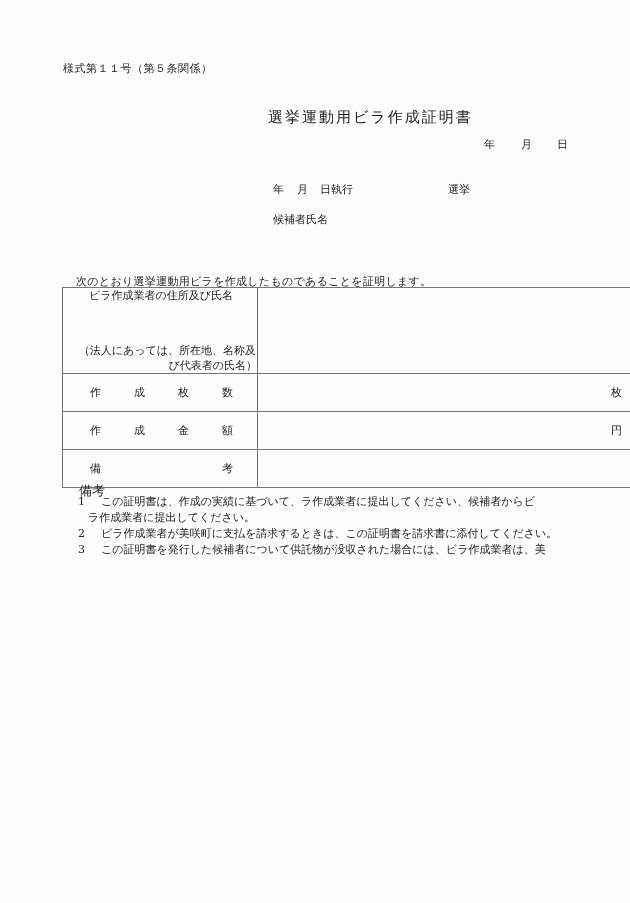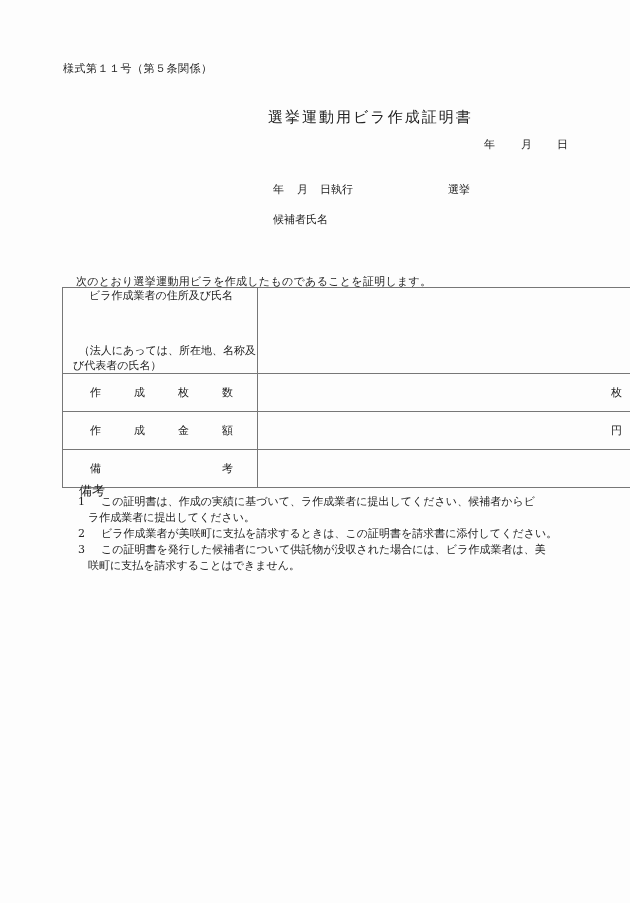--- a/index.html
+++ b/index.html
@@ -38,21 +38,21 @@
     padding: 0;
     font-size: 11px;
     vertical-align: middle;
   }
   table.cert td.label { width: 192px; }
   .row-1 td { height: 45px; }
   .row-2 td, .row-3 td, .row-4 td { height: 37px; }
   .label-multi { line-height: 15px; padding: 0 0 0 2px !important; }
   .label-multi .l1 { display:block; text-align: center; }
   .label-multi .l2 { display:block; text-align: right; padding-right: 1px; margin-top: 40px; }
-  .label-multi .l3 { display:block; text-align: left; margin-left: 8px; }
+  .label-multi .l3 { display:block; text-align: right; }
   .spread { display: flex; justify-content: space-between; padding: 0 24px 0 27px; }
   .value { text-align: right; padding-right: 14px !important; }
 
   .notes-heading { left: 79px; top: 466px; font-size: 13px; }
   .note { left: 76px; font-size: 11px; line-height: 16px; white-space: normal; width: 492px; }
   .note .num { display: inline-block; width: 23px; text-align: left; padding-left: 2px; }
   .note-1 { top: 478px; }
   .note-2 { top: 510px; }
   .note-3 { top: 526px; }
   .note .cont { display: block; padding-left: 12px; }
@@ -131,14 +131,13 @@
 
 <div class="abs note note-1">
   <span class="num">1</span><span>この証明書は、作成の実績に基づいて、ラ作成業者に提出してください、候補者からビ</span>
   <span class="cont">ラ作成業者に提出してください。</span>
 </div>
 <div class="abs note note-2">
   <span class="num">2</span><span>ビラ作成業者が美咲町に支払を請求するときは、この証明書を請求書に添付してください。</span>
 </div>
 <div class="abs note note-3">
   <span class="num">3</span><span>この証明書を発行した候補者について供託物が没収された場合には、ビラ作成業者は、美</span>
-  <span class="cont">咲町に支払を請求することはできません。</span>
 </div>
 
 </body></html>

